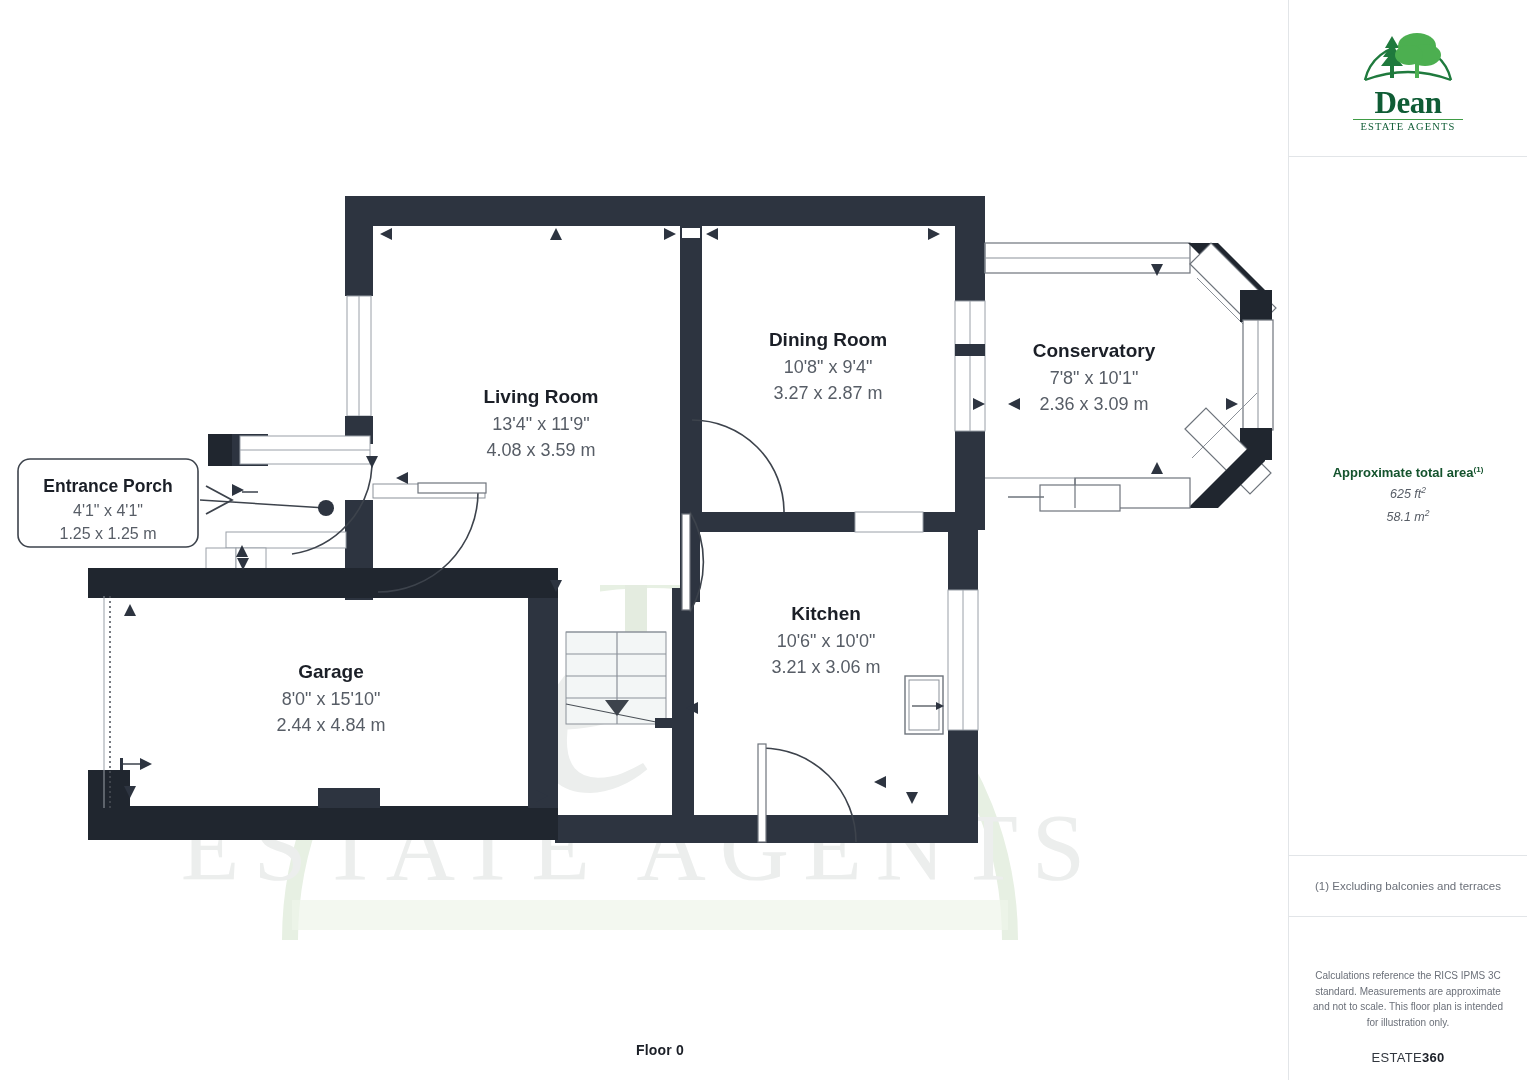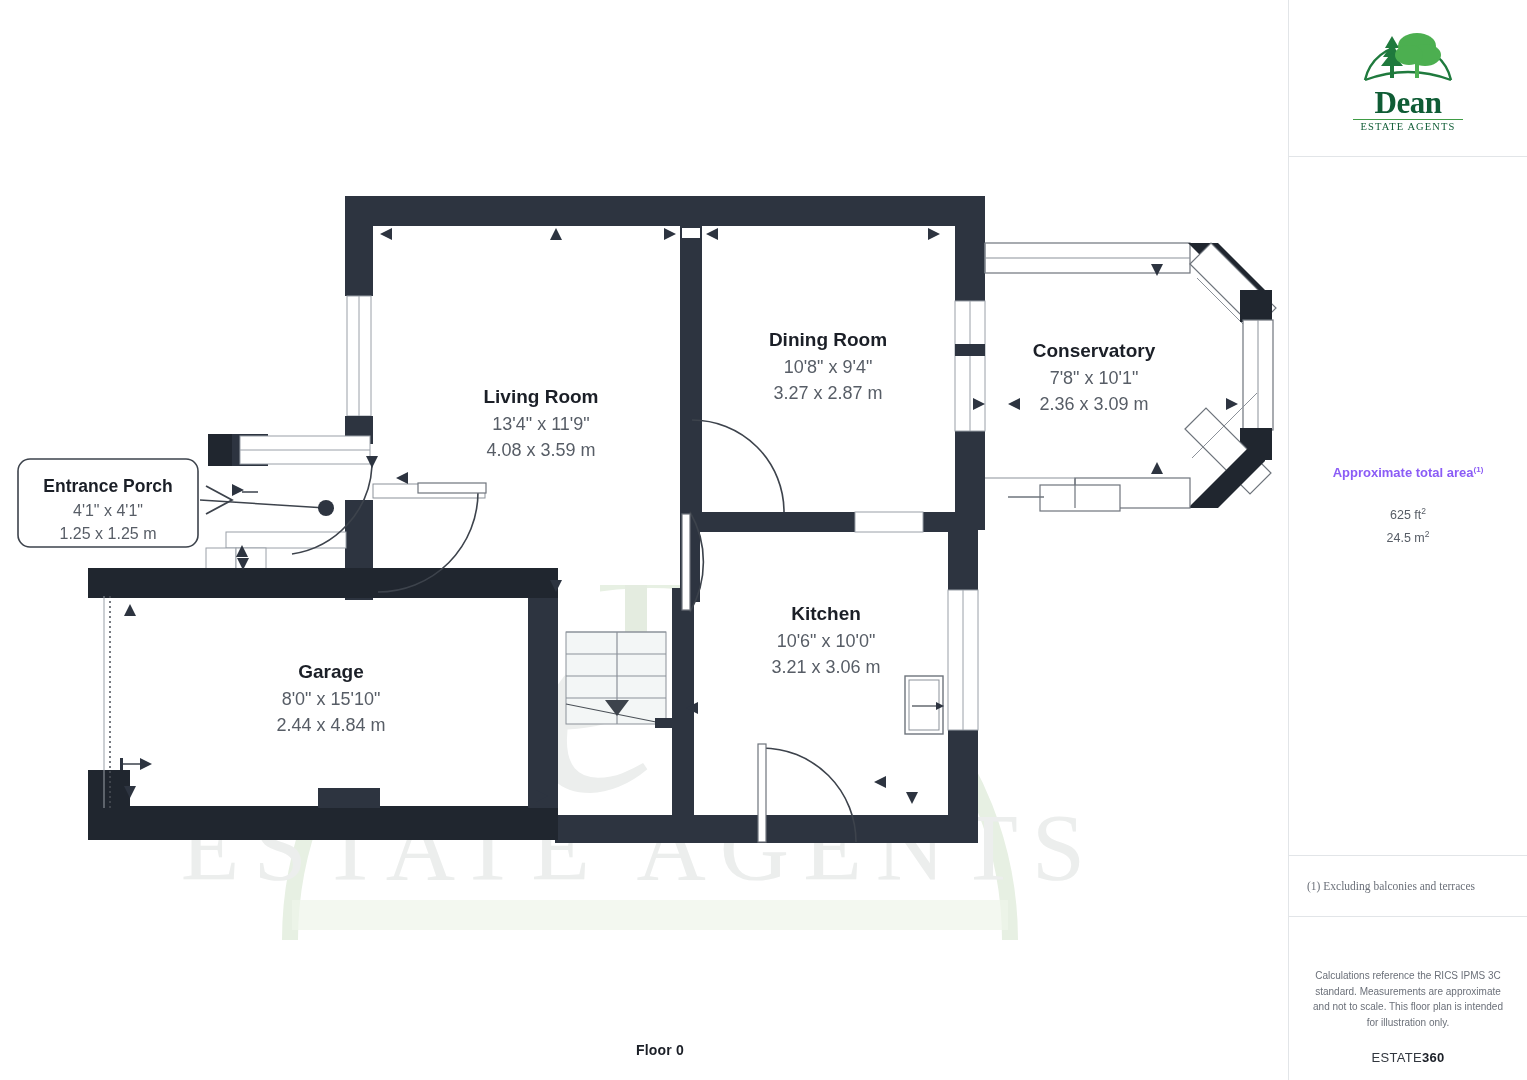--- a/index.html
+++ b/index.html
@@ -78,45 +78,46 @@
   }
   #area-block {
     position: absolute;
     top: 465px;
     left: 0; width: 100%;
     text-align: center;
   }
   .area-title {
     font-size: 13px;
     font-weight: bold;
-    color: #8b5cf6;
-    margin-bottom: 24px;
+    color: #14532d;
+    margin-bottom: 3px;
     text-align: center;
   }
   .area-title sup { font-size: 8px; font-weight: bold; }
   .area-val {
     font-size: 12.5px;
     color: #575d66;
     line-height: 1.75;
+    font-style: italic;
   }
   .area-val sup { font-size: 8.5px; }
   #notes-sec {
     position: absolute;
     top: 855px;
     left: 0; width: 100%;
     box-sizing: border-box;
     border-top: 1px solid #e2e5e8;
     border-bottom: 1px solid #e2e5e8;
     padding: 22px 18px 22px 18px;
   }
   .note-small {
     font-size: 11.5px;
     color: #6b7079;
+    text-align: center;
     line-height: 1.4;
-    font-family: Liberation Serif, serif;
   }
   #disclaimer-sec {
     position: absolute;
     top: 918px;
     left: 0; width: 100%;
     box-sizing: border-box;
     padding: 22px 22px 0 22px;
     text-align: center;
   }
   .disclaimer {
@@ -456,21 +457,21 @@
     </div>
 
     <div id="area-block">
       <div class="area-title">
         <span>Approximate total area</span><sup>(1)</sup>
       </div>
       <div class="area-val">
         <span>625 ft</span><sup>2</sup>
       </div>
       <div class="area-val">
-        <span>24.5 m</span><sup>2</sup>
+        <span>58.1 m</span><sup>2</sup>
       </div>
     </div>
 
     <div id="notes-sec">
       <div class="note-small">(1) Excluding balconies and terraces</div>
     </div>
 
     <div id="disclaimer-sec">
       <div class="disclaimer">Calculations reference the RICS IPMS 3C standard. Measurements are approximate and not to scale. This floor plan is intended for illustration only.</div>
       <div class="brand">

